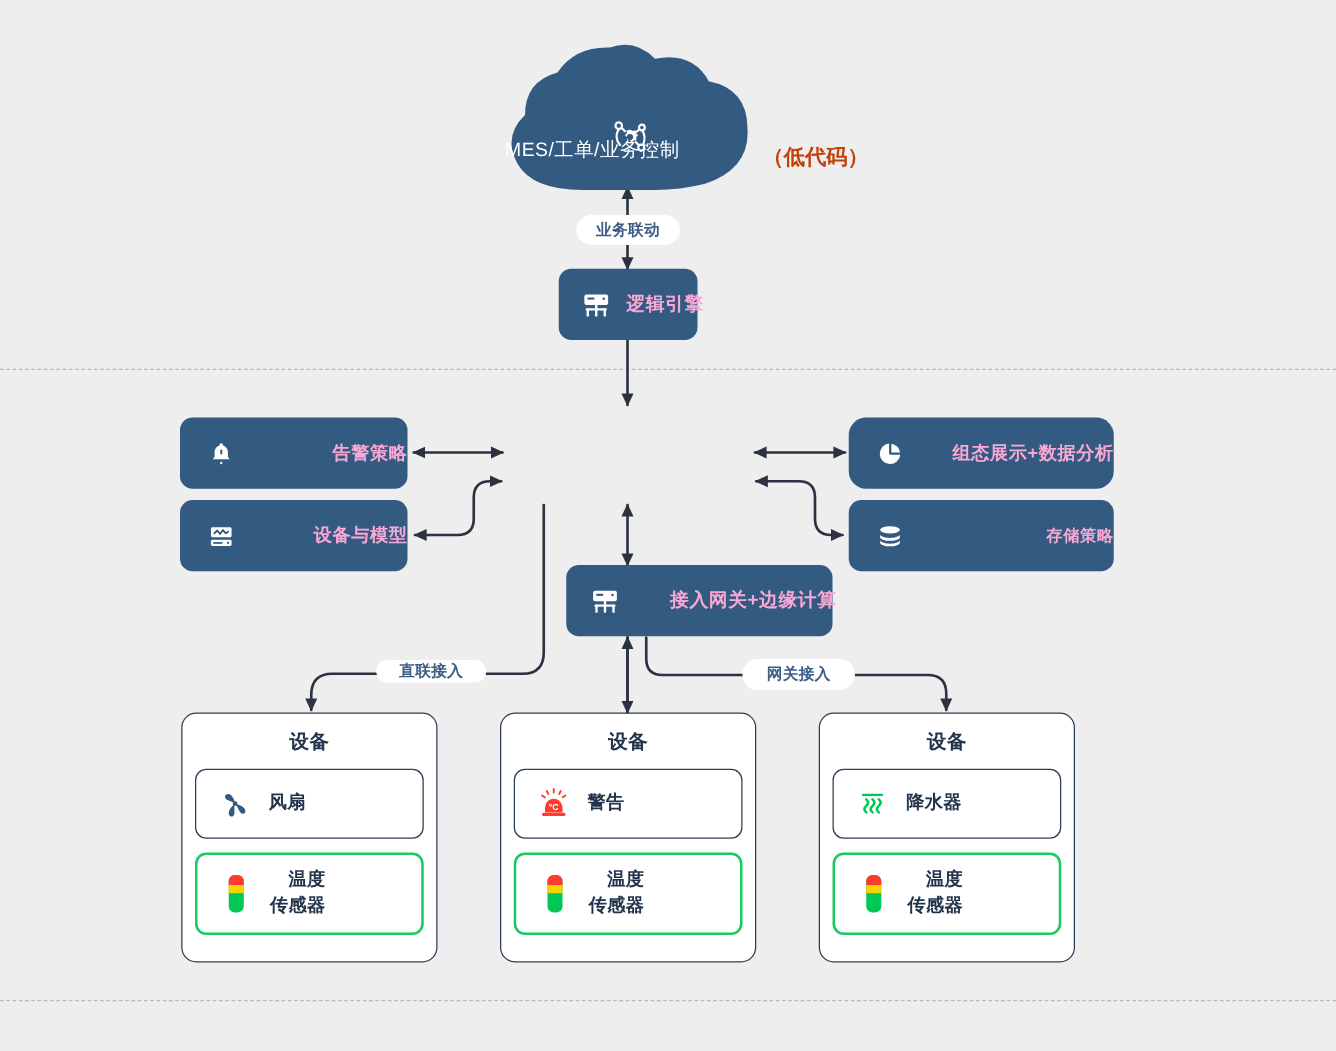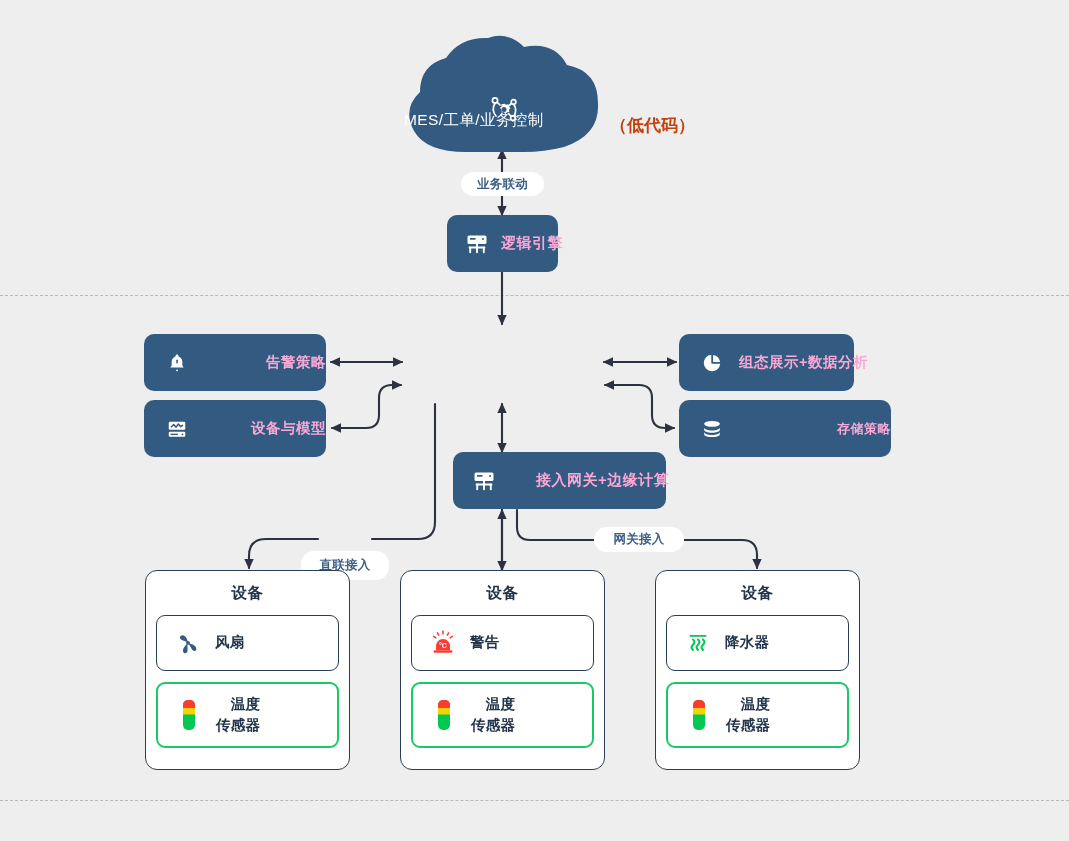--- a/index.html
+++ b/index.html
@@ -223,21 +223,21 @@
         <rect x="3" y="4.2" width="18" height="8.6" rx="1.3" fill="#fff"></rect>
         <path d="M6,9.5 L8.5,7 L11,10 L13.5,6.6 L16,9.5 L18,8" stroke="#335a80" stroke-width="1.6" fill="none" stroke-linecap="round" stroke-linejoin="round"></path>
         <rect x="3" y="15" width="18" height="5.4" rx="1.3" fill="#fff"></rect>
         <rect x="5" y="17.1" width="8" height="1.5" fill="#335a80"></rect>
         <circle cx="18" cy="17.8" r="1" fill="#335a80"></circle>
       </svg>
     </span>
     <span class="lbl" style="margin-left:16px;">设备与模型</span>
   </div>
 
-  <div class="node" style="left:679px; top:334px; width:175px; height:57px; font-size:14.5px; padding-left:22px;">
+  <div class="node" style="left:679px; top:334px; width:212px; height:57px; font-size:14.5px; padding-left:22px;border-radius:14px;">
     <span class="ic">
       <svg width="22" height="22" viewBox="0 0 24 24">
         <path fill="#fff" d="M11.2,3 A9,9 0 1,0 21,12.8 H12.2 a1,1 0 0,1 -1,-1 Z"></path>
         <path fill="#fff" d="M13.2,3.2 A9,9 0 0,1 20.8,10.8 H13.2 Z"></path>
       </svg>
     </span>
     <span class="lbl" style="margin-left:16px;">组态展示+数据分析</span>
   </div>
 
   <div class="node" style="left:679px; top:400px; width:212px; height:57px; font-size:13px; padding-left:22px;">
@@ -264,21 +264,21 @@
           <path d="M4.5,15.5 L19.5,15.5"></path>
           <path d="M5.2,15.5 L5.2,20.3"></path>
           <path d="M12,15.5 L12,20.3"></path>
           <path d="M18.8,15.5 L18.8,20.3"></path>
         </g>
       </svg>
     </span>
     <span class="lbl" style="margin-left:13px;">接入网关+边缘计算</span>
   </div>
 
-  <div class="edge-pill" style="left:301px; top:551px; width:88px; height:29px;">直联接入</div>
+  <div class="edge-pill" style="left:301px; top:528px; width:88px; height:18px;">直联接入</div>
   <div class="edge-pill" style="left:594px; top:527px; width:90px; height:25px;">网关接入</div>
 
   <div class="device-card" style="left:145px; top:570px; width:205px; height:200px;">
     <div class="dev-title">设备</div>
     <div class="dev-item">
       <span class="dev-ic">
         <svg width="26" height="26" viewBox="0 0 26 26">
           <g fill="#335a80">
             <path d="M13,12.2 C13,12.2 11.5,5.5 7.8,5.2 C4.6,5 3.9,8.6 7,10 C9.4,11.1 13,12.2 13,12.2 Z"></path>
             <path d="M13.3,13 C13.3,13 20.1,14.4 21.2,18 C22.1,21 18.6,22.2 16.9,19.3 C15.6,17 13.3,13 13.3,13 Z"></path>

